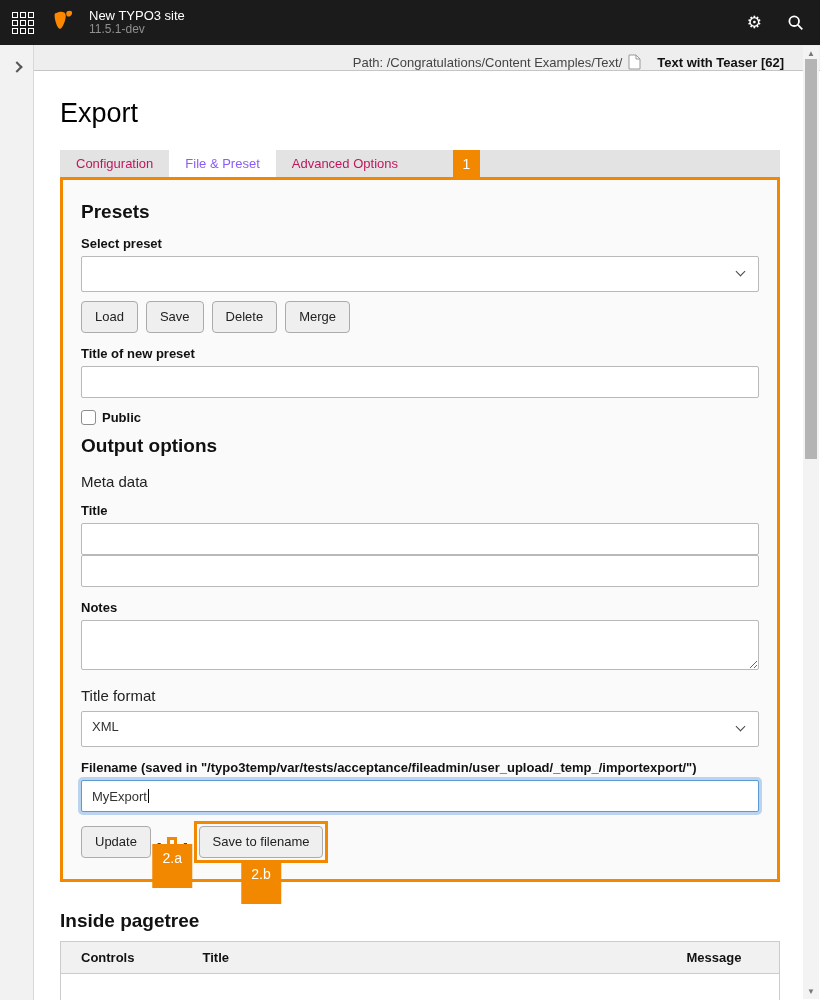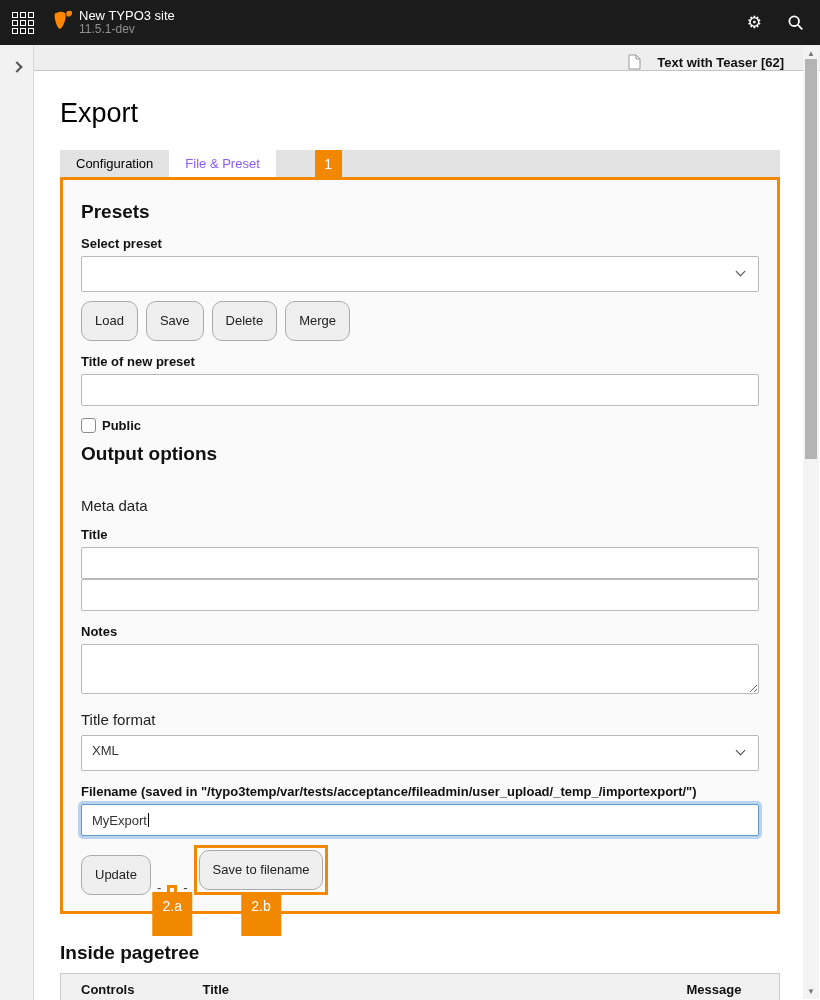--- a/index.html
+++ b/index.html
@@ -8,21 +8,21 @@
     width:820px; height:1000px; overflow:hidden; position:relative;
     font-family:"Liberation Sans", sans-serif; background:#fff;
   }
 
   
   .topbar { height:45px; background:#1b1b1b; display:flex; align-items:center; }
   .grid-btn { width:46px; height:45px; display:flex; align-items:center; justify-content:center; cursor:pointer; }
   .grid-icon { display:grid; grid-template-columns:repeat(3,6px); grid-template-rows:repeat(3,6px); gap:2px; }
   .grid-icon span { border:1.6px solid #fff; }
   .logo { margin-left:6px; display:flex; align-items:center; }
-  .site-info { margin-left:2px; line-height:1.12; }
+  .site-info { margin-left:12px; line-height:1.12; }
   .site-title { color:#fff; font-size:13px; }
   .site-version { color:#8f8f8f; font-size:12px; }
   .topbar-right { margin-left:auto; display:flex; align-items:center; gap:25px; padding-right:15px; }
   .gear { color:#fff; font-size:17px; line-height:1; cursor:pointer; }
 
   
   .layout { display:flex; height:955px; }
   .sidebar { width:34px; background:#f2f2f2; border-right:1px solid #d8d8d8; padding-top:14px; display:flex; justify-content:center; align-items:flex-start; }
   .sidebar-chevron { width:8px; height:8px; border-right:2px solid #555; border-bottom:2px solid #555; transform:rotate(-45deg); cursor:pointer; margin-top:4px; }
   .main { flex:1; min-width:0; display:flex; flex-direction:column; background:#fff; }
@@ -32,55 +32,55 @@
   .breadcrumb { display:flex; justify-content:flex-end; align-items:center; font-size:13px; color:#444; }
   .page-ref { font-weight:bold; color:#111; display:flex; align-items:center; gap:16px; margin-left:6px; }
 
   
   .module { padding-left:26px; }
   .content { width:720px; }
   h1.page-title { font-size:27px; font-weight:400; color:#000; margin:27px 0 21px; }
 
   
   .tabs { display:flex; background:#e3e3e3; height:27px; }
-  .tab { line-height:27px; padding:0 16px; font-size:13px; color:#000000; cursor:pointer; white-space:nowrap; }
+  .tab { line-height:27px; padding:0 16px; font-size:13px; color:#be185d; cursor:pointer; white-space:nowrap; }
   .tab.active { background:#fff; color:#8b5cf6; }
   .badge-step1 { margin-left:39px; width:27px; height:30px; background:#f18800; color:#fff;
                  font-size:14px; text-align:center; line-height:29px; position:relative; z-index:2; }
 
   
   .panel { border:3px solid #f18800; background:#fafafa; padding:11px 18px 16px; position:relative; }
 
   h2 { font-size:19px; font-weight:700; color:#111; margin:10px 0 4px; }
-  h3 { font-size:15px; font-weight:400; color:#222; margin:32px 0 0; }
+  h3 { font-size:15px; font-weight:400; color:#222; margin:16px 0 0; }
   .lbl { display:block; font-size:13px; font-weight:bold; color:#111; margin:13px 0 5px; }
   .lbl-lg { display:block; font-size:15px; color:#222; margin:17px 0 7px; }
 
   .inp { display:block; width:100%; height:32px; border:1px solid #b9b9b9; border-radius:2px;
          background:#fff; padding:0 10px; font-size:13px; font-family:inherit; color:#333; }
   textarea.inp { height:50px; padding:6px 10px; resize:vertical; }
   .inp.focused { border:1px solid #5b9bd5; box-shadow:0 0 0 3px rgba(110,165,225,.45); }
   .filename-wrap { position:relative; }
   .caret { position:absolute; left:67px; top:9px; width:1px; height:14px; background:#000; }
 
   .select { position:relative; height:36px; border:1px solid #b9b9b9; border-radius:2px; background:#fff;
             padding:0 30px 0 10px; font-size:13px; color:#333; line-height:30px; cursor:pointer; }
   .select .chev { position:absolute; right:14px; top:11px; width:7px; height:7px;
                   border-right:1.6px solid #444; border-bottom:1.6px solid #444; transform:rotate(45deg); }
 
-  .btn { display:inline-block; background:#efefef; border:1px solid #ababab; border-radius:10px;
-         height:40px; line-height:30px; padding:0 13px; font-size:13px; color:#222; cursor:pointer;
+  .btn { display:inline-block; background:#efefef; border:1px solid #ababab; border-radius:4px;
+         height:32px; line-height:30px; padding:0 13px; font-size:13px; color:#222; cursor:pointer;
          font-family:inherit; white-space:nowrap; }
   .btn-row { display:flex; gap:8px; margin-top:9px; }
 
   .checkbox-row { display:flex; align-items:center; gap:6px; margin:12px 0 2px; }
   .checkbox { width:15px; height:15px; border:1px solid #8d8d8d; border-radius:3px; background:#fff; cursor:pointer; }
   .checkbox-label { font-size:13px; font-weight:bold; color:#111; }
 
-  .actions { display:flex; align-items:flex-end; margin-top:9px; }
+  .actions { display:flex; align-items:center; margin-top:9px; }
   .sep { margin:0 6px; font-size:13px; color:#333; }
   .annotated { position:relative; border:3px solid #f18800; padding:2px; }
   .badge-step2 { position:absolute; left:50%; top:100%; transform:translateX(-50%);
                  background:#f18800; color:#fff; font-size:14px; height:44px; line-height:28px;
                  padding:0 10px; white-space:nowrap; z-index:3; }
 
   
   .section-pagetree h2 { margin-top:28px; }
   table.pagetree { width:720px; border-collapse:collapse; border:1px solid #ccc; font-size:13px; margin-top:9px; }
   .pagetree th { background:#f1f1f1; text-align:left; font-weight:bold; color:#111;
@@ -134,37 +134,39 @@
 
 <div class="layout">
   <div class="sidebar">
     <span class="sidebar-chevron"></span>
   </div>
 
   <div class="main">
 
     <div class="docheader">
       <div class="breadcrumb">
+        <span>Path: /Congratulations/Content Examples/Text/</span>
         <span class="page-ref">
           <svg width="13" height="16" viewBox="0 0 13 16">
             <path d="M1,1 H8 L12,5 V15 H1 Z" fill="#fff" stroke="#999" stroke-width="1"></path>
             <path d="M8,1 V5 H12" fill="none" stroke="#999" stroke-width="1"></path>
           </svg>
           <span>Text with Teaser [62]</span>
         </span>
       </div>
     </div>
 
     <div class="module">
       <div class="content">
         <h1 class="page-title">Export</h1>
 
         <div class="tabs">
           <div class="tab">Configuration</div>
           <div class="tab active">File &amp; Preset</div>
+          <div class="tab">Advanced Options</div>
           <div class="badge-step1">1</div>
         </div>
 
         <div class="panel">
 
           <h2>Presets</h2>
 
           <label class="lbl">Select preset</label>
           <div class="select">
             <span></span>

